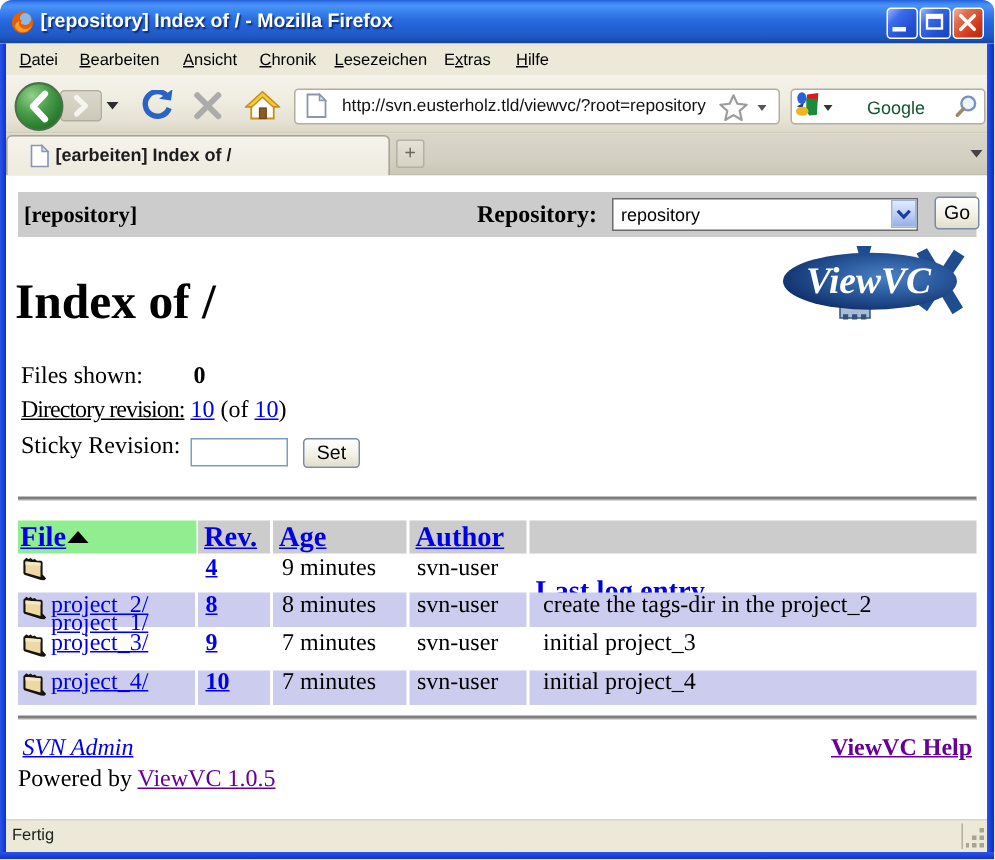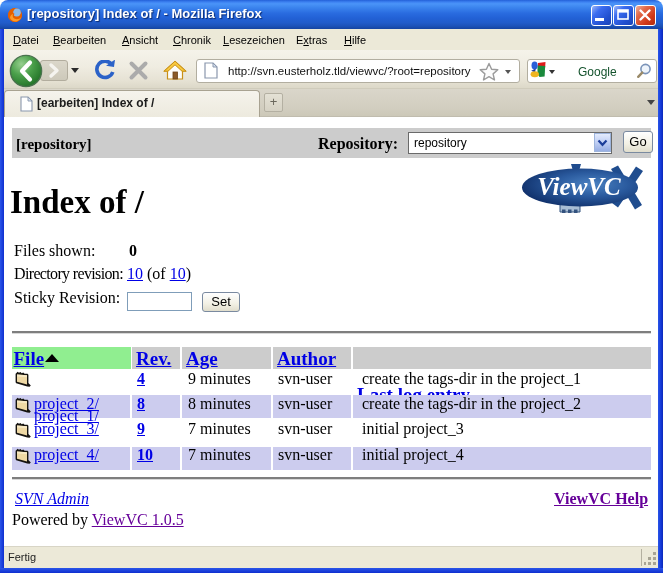--- a/index.html
+++ b/index.html
@@ -210,21 +210,21 @@
       <path d="M44,42 L64,42 L64,50 L44,50 Z" fill="#a8bdd4" stroke="#33527e" stroke-width="1"></path>
       <rect x="46" y="47.5" width="3.5" height="3.5" fill="#33527e"></rect>
         <rect x="52" y="47.5" width="3.5" height="3.5" fill="#33527e"></rect>
         <rect x="58" y="47.5" width="3.5" height="3.5" fill="#33527e"></rect>
       <ellipse cx="64" cy="25.5" rx="58" ry="19" fill="url(#blimp)"></ellipse>
       <text x="63" y="33" text-anchor="middle" font-family="'Liberation Serif',serif" font-style="italic" font-weight="bold" font-size="25" fill="#fff">ViewVC</text>
     </svg>
 
     <div class="abs line16" style="left:10px;top:125px;">Files shown:</div>
     <div class="abs line16" style="left:125px;top:125px;font-weight:bold;">0</div>
-    <div class="abs line16" style="left:10px;top:148px;letter-spacing:-0.65px;">Directory revision:</div>
+    <div class="abs line16" style="left:10px;top:148px;letter-spacing:-0.65px;text-decoration:underline;">Directory revision:</div>
     <div class="abs line16" style="left:123px;top:148px;"><a class="blue">10</a> (of <a class="blue">10</a>)</div>
     <div class="abs line16" style="left:10px;top:172px;">Sticky Revision:</div>
     <div class="abs" id="stickyinput"></div>
     <div class="abs" id="setbtn">Set</div>
 
     <div class="abs hr" style="top:214px;"></div>
 
     <div class="hcell greencell" style="left:8px;top:230px;width:119px;"></div>
     <div class="hcell" style="left:128px;top:230px;width:48px;"></div>
     <div class="hcell" style="left:178px;top:230px;width:89px;"></div>
@@ -256,21 +256,20 @@
           <path d="M2,3.4 L12,4.2 L12,13.6 L2,10.8 Z" fill="#eed8a4"></path>
           <path d="M2,3.4 L12,4.2 L12,6.2 L2,5.6 Z" fill="#f6e8c4"></path>
         </g>
       </defs>
     </svg>
 
     <div class="rowtext" style="left:30px;top:253px;margin-top:37px;"><a class="blue">project_1/</a></div>
     <div class="rowtext" style="left:133px;top:253px;font-weight:bold;"><a class="blue">4</a></div>
     <div class="rowtext" style="left:184px;top:253px;">9 minutes</div>
     <div class="rowtext" style="left:274px;top:253px;">svn-user</div>
-    <div class="rowtext" style="left:358px;top:253px;">create the tags-dir in the project_1</div>
 
     <div class="cell lav" style="left:8px;top:278px;width:118px;"></div>
     <div class="cell lav" style="left:128px;top:278px;width:48px;"></div>
     <div class="cell lav" style="left:178px;top:278px;width:89px;"></div>
     <div class="cell lav" style="left:269px;top:278px;width:78px;"></div>
     <div class="cell lav" style="left:349px;top:278px;width:298px;"></div>
     <div class="rowtext" style="left:30px;top:278px;"><a class="blue">project_2/</a></div>
     <div class="rowtext" style="left:133px;top:278px;font-weight:bold;"><a class="blue">8</a></div>
     <div class="rowtext" style="left:184px;top:278px;">8 minutes</div>
     <div class="rowtext" style="left:274px;top:278px;">svn-user</div>

